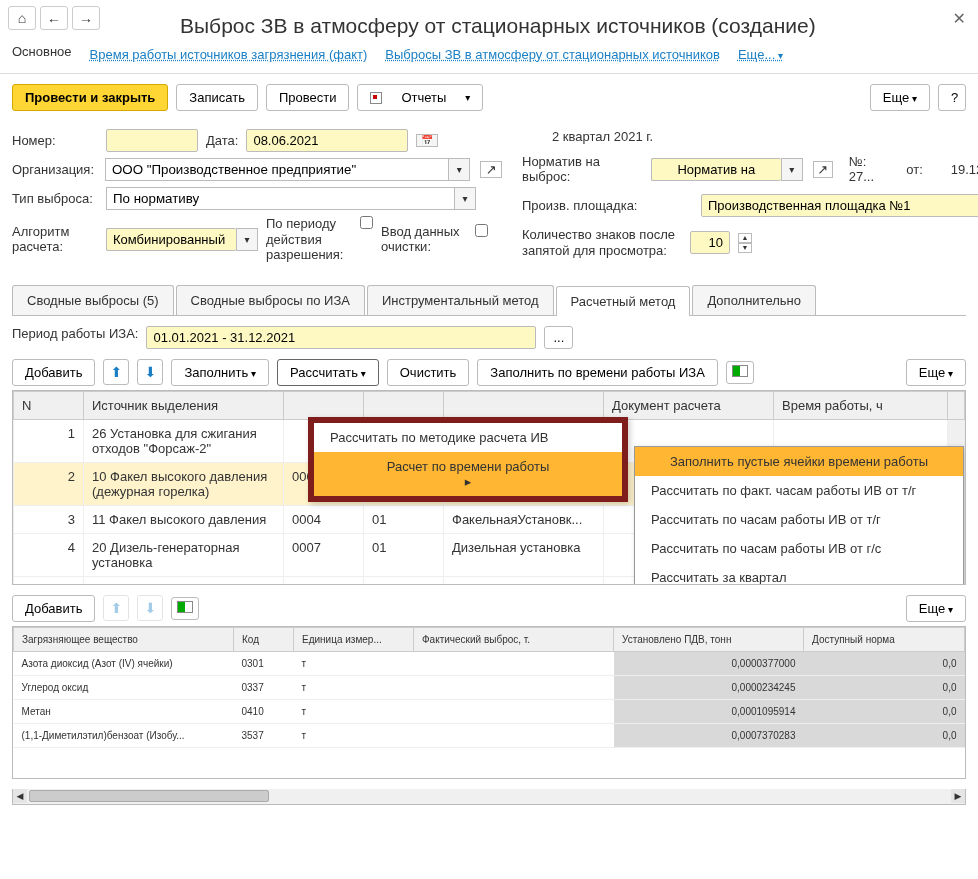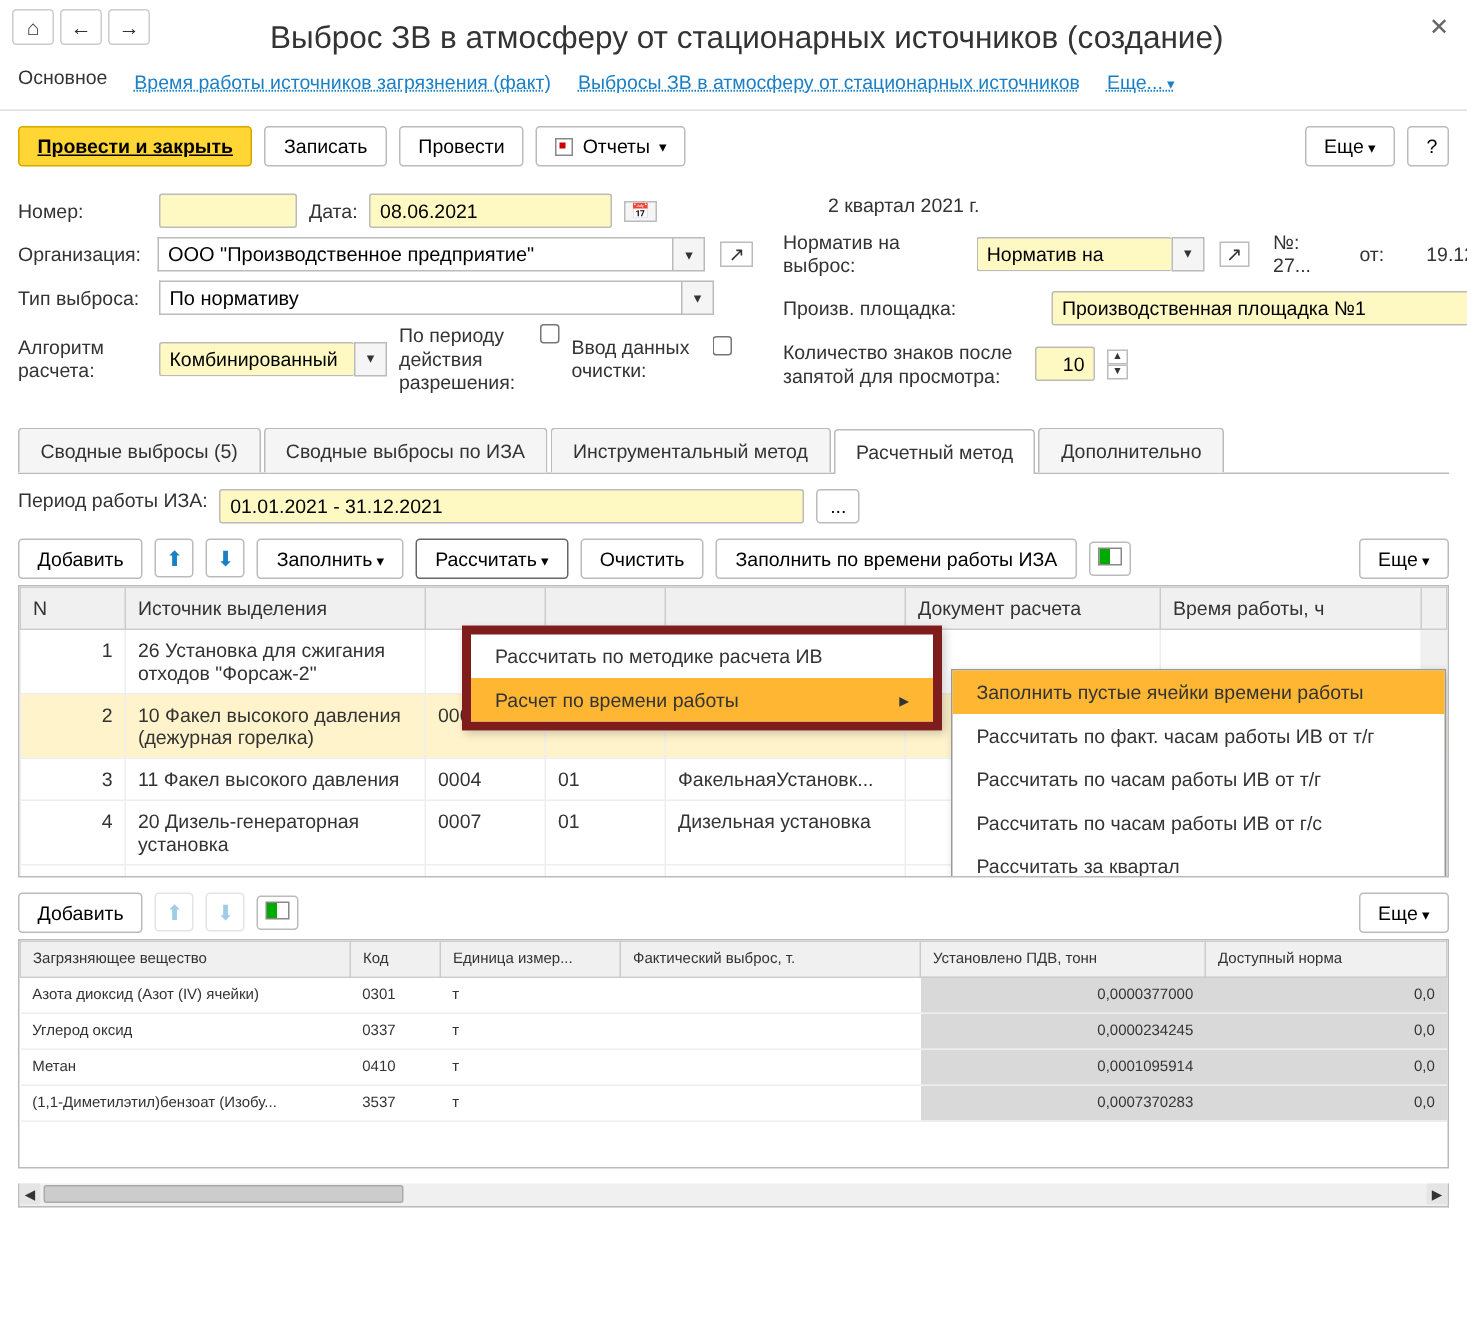--- a/index.html
+++ b/index.html
@@ -7,22 +7,22 @@
 .toolbar-top { display: flex; align-items: center; padding: 6px 8px; gap: 4px; }
 .icon-btn { width: 28px; height: 24px; border: 1px solid #ccc; background: #fff; border-radius: 3px; display: flex; align-items: center; justify-content: center; cursor: pointer; font-size: 14px; }
 .title { font-size: 21px; padding: 4px 12px 8px 180px; position: absolute; top: 10px; }
 .header { display: flex; align-items: center; }
 .close-x { margin-left: auto; font-size: 16px; cursor: pointer; padding: 4px 12px; color: #666; }
 .links-row { padding: 8px 12px; display: flex; gap: 18px; align-items: center; border-bottom: 1px solid #ddd; }
 .link-main { color: #333; font-weight: normal; padding-bottom: 6px; }
 .link { color: #1a7fc4; text-decoration: underline dotted; cursor: pointer; }
 .action-row { padding: 10px 12px; display: flex; gap: 8px; align-items: center; }
 .btn { border: 1px solid #bbb; background: #fff; padding: 5px 12px; border-radius: 3px; cursor: pointer; font-size: 13px; }
-.btn-yellow { background: #ffd633; border-color: #d4a800; font-weight: bold; text-decoration: underline; }
-.btn-icon-inline { display: inline-flex; align-items: center; gap: 6px; }
+.btn-yellow { background: #ffd633; border-color: #d4a800; font-weight: bold; }
+.btn-icon-inline { display: inline-flex; align-items: center; gap: 19px; }
 .icon-box-report { width: 12px; height: 12px; border: 1px solid #888; display: inline-block; position: relative; }
 .icon-box-report::after { content: ''; position: absolute; top: 2px; left: 2px; width: 4px; height: 4px; background: #c00; }
 .spacer { flex: 1; }
 .help-btn { width: 28px; }
 .form-grid { padding: 8px 12px; display: grid; grid-template-columns: 490px 1fr; gap: 4px 20px; }
 .form-row { display: flex; align-items: center; gap: 8px; margin-bottom: 6px; }
 .label { width: 86px; font-size: 13px; }
 .label-w2 { width: 135px; }
 .input { border: 1px solid #bbb; padding: 3px 6px; background: #fef9c3; border-radius: 2px; font-size: 13px; }
 .input-date { width: 162px; }
@@ -55,21 +55,21 @@
 .table-wrap { border: 1px solid #bbb; position: relative; overflow: visible; }
 .table { width: 100%; border-collapse: collapse; font-size: 13px; }
 .table th { background: #f0f0f0; border: 1px solid #ccc; padding: 6px 8px; text-align: left; font-weight: normal; }
 .table td { border: 1px solid #eee; padding: 6px 8px; vertical-align: top; }
 .table .num-col { text-align: right; width: 70px; }
 .row-highlight td { background: #fff3cc; }
 
 .dropdown-menu { position: absolute; background: #fff; border: 6px solid #7f1d1d; box-shadow: 2px 2px 6px rgba(0,0,0,0.2); z-index: 10; }
 .menu1 { top: 26px; left: 295px; width: 320px; }
 .menu-item { padding: 7px 16px; cursor: pointer; display: flex; justify-content: space-between; align-items: center; }
-.menu-item.hover { background: #ffb733; }
+.menu-item.hover { background: #ffb733; flex-direction: column; }
 .submenu { position: absolute; left: 621px; top: 55px; width: 330px; background: #fff; border: 1px solid #999; box-shadow: 2px 2px 6px rgba(0,0,0,0.2); z-index: 11; }
 .submenu .menu-item.hover { background: #ffb733; }
 
 .second-table-toolbar { display: flex; gap: 8px; margin-top: 10px; align-items: center; }
 .table2-wrap { border: 1px solid #bbb; margin-top: 4px; overflow-x: hidden; }
 .table2 { width: 100%; border-collapse: collapse; font-size: 10px; }
 .table2 th { background: #f0f0f0; border: 1px solid #ccc; padding: 6px 8px; text-align: left; font-weight: normal; }
 .table2 td { border-bottom: 1px solid #eee; padding: 6px 8px; }
 .table2 .gray-col { background: #d9d9d9; text-align: right; }
 .hscroll { height: 16px; border: 1px solid #bbb; border-top: none; background: #f0f0f0; position: relative; margin: 0 12px 12px; }
@@ -151,21 +151,21 @@
         <span class="checkbox-label">Ввод данных очистки:</span>
         <input type="checkbox" style="">
       </div>
     </div>
   </div>
   <div class="right-col">
     <div class="form-row quarter-label">2 квартал 2021 г.</div>
     <div class="form-row">
       <span class="label-w2">Норматив на выброс:</span>
       <div style="display:flex">
-        <input class="input norm-input" style="border-right: none;" value="Норматив на">
+        <input class="input norm-input" style="border-right: none; text-align: center;" value="Норматив на">
         <div class="select-btn">▾</div>
       </div>
       <div class="ext-btn">↗</div>
       <span style="margin-left:8px">№: 27...</span>
       <span style="margin-left:8px">от:</span>
       <span style="margin-left:20px">19.12.2020</span>
     </div>
     <div class="form-row">
       <span class="label-w2">Произв. площадка:</span>
       <input class="input site-input" value="Производственная площадка №1" style="">

